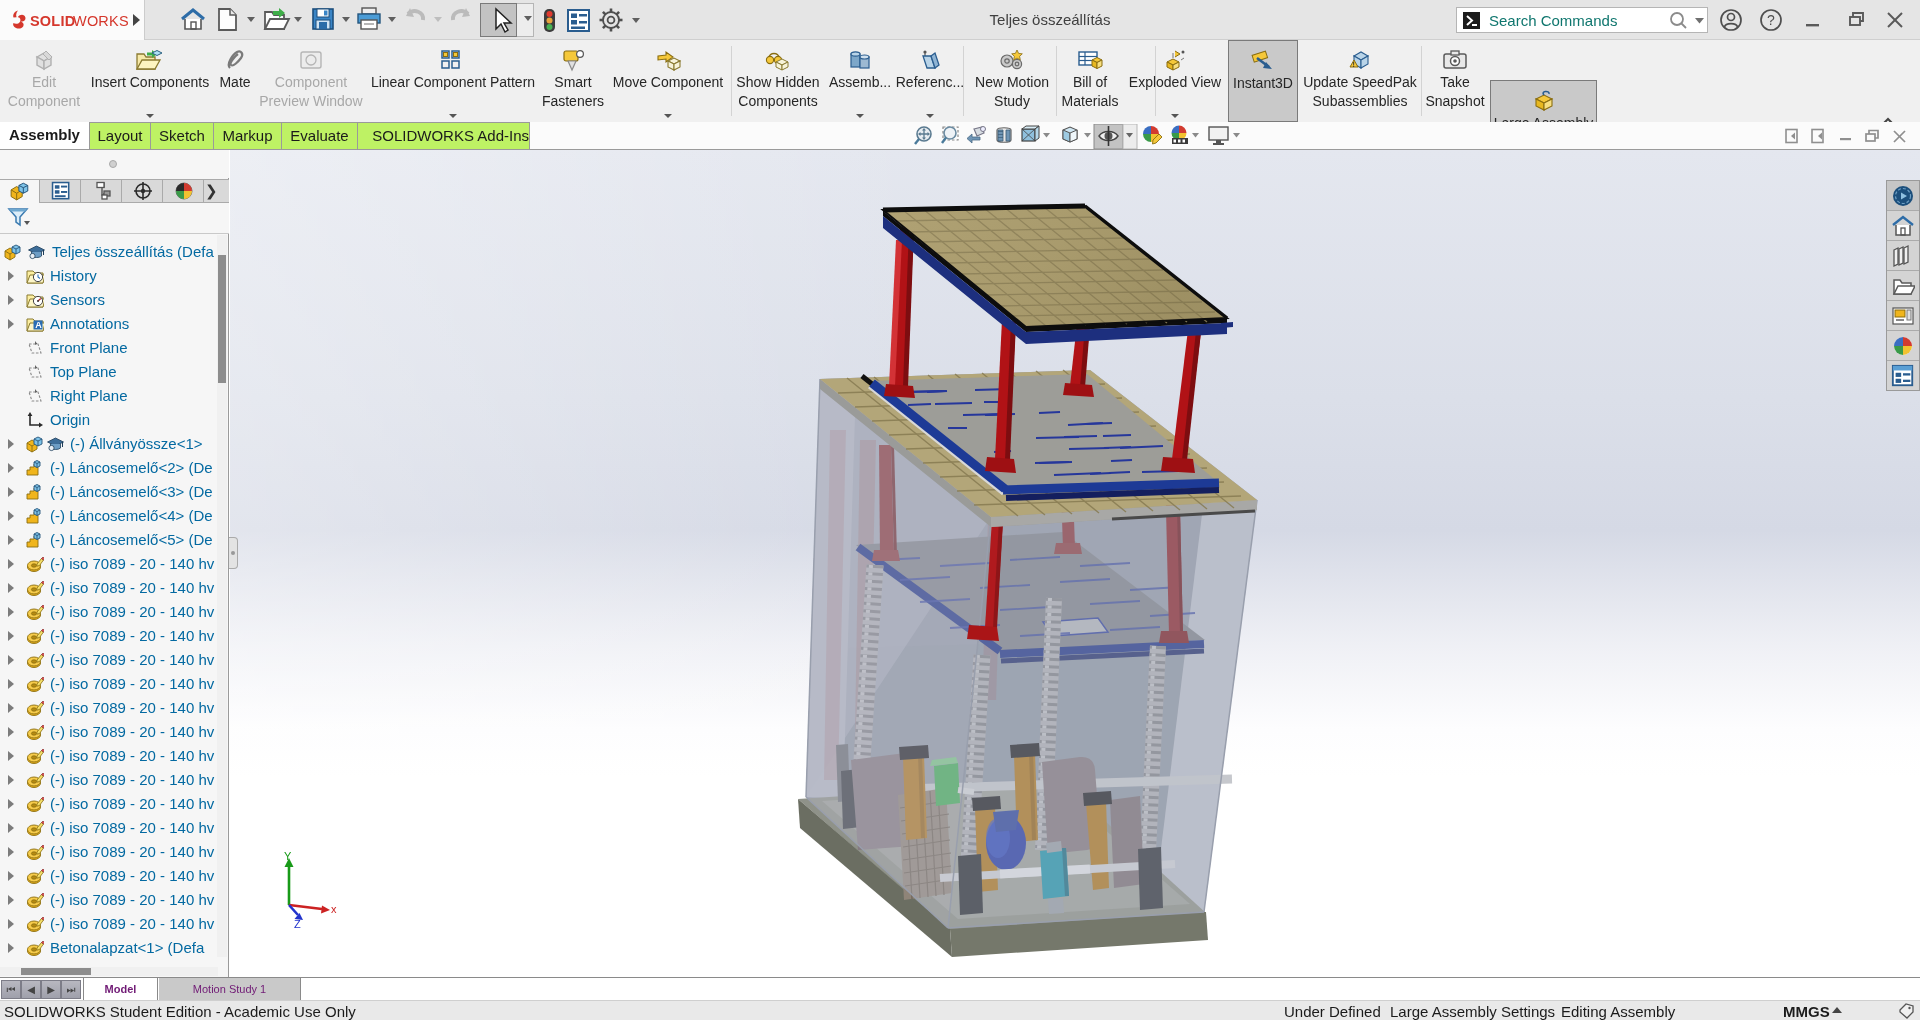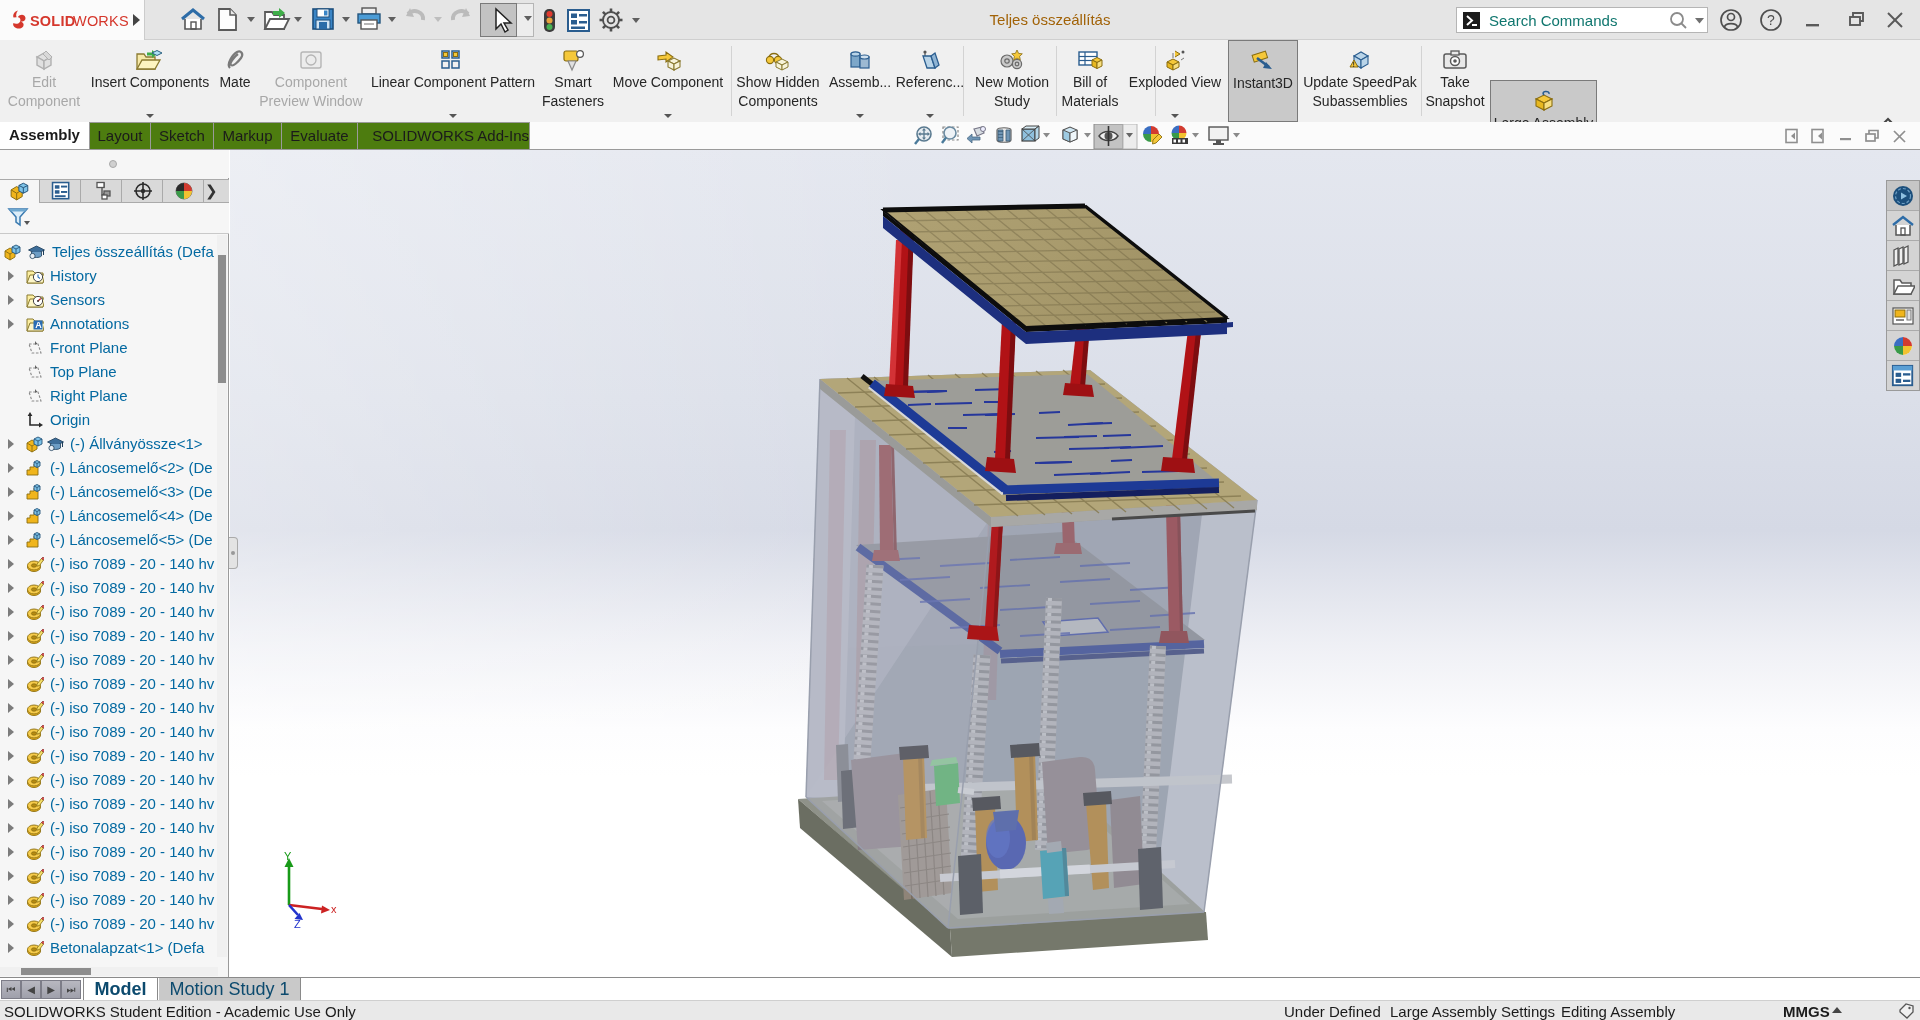--- a/index.html
+++ b/index.html
@@ -6,41 +6,41 @@
   html,body { width:1920px; height:1020px; overflow:hidden;
     font-family:"Liberation Sans", sans-serif; background:#fff; }
   .abs { position:absolute; }
   
   #titlebar { position:absolute; left:0; top:0; width:1920px; height:40px;
     background:#e5e5e5; border-bottom:1px solid #cfcfcf; }
   #logoarea { position:absolute; left:0; top:0; width:145px; height:40px;
     background:#fbfbfb; border-right:1px solid #cccccc; }
   #swlogo { position:absolute; left:10px; top:8px; }
   #titletext { position:absolute; left:900px; top:11px; width:300px; text-align:center;
-    font-size:15px; color:#a16207; }
+    font-size:15px; color:#404040; }
   #searchbox { position:absolute; left:1456px; top:7px; width:252px; height:26px;
     background:#ffffff; border:1px solid #b5b5b5; }
   
   #ribbon { position:absolute; left:0; top:40px; width:1920px; height:82px;
     background:#f0f0f0; }
   .rbtn { position:absolute; top:0; height:82px; text-align:center; color:#262626;
     font-size:14px; }
   .rbtn .ic { position:absolute; top:8px; left:50%; transform:translateX(-50%); }
   .rbtn .t1 { position:absolute; top:33px; width:100%; line-height:19px; }
   .rbtn.gray { color:#a8a8a8; }
   .rbtn .dd { position:absolute; bottom:4px; left:50%; transform:translateX(-50%);
     width:0; height:0; border-left:4px solid transparent; border-right:4px solid transparent;
     border-top:4px solid #555; }
   .rbtn.pressed { background:#c9c9c9; border:1px solid #7a7a7a; }
   .rsep { position:absolute; top:6px; height:70px; width:1px; background:#d3d3d3; }
   
   #tabrow { position:absolute; left:0; top:122px; width:1920px; height:28px;
     background:#fbfbfb; border-bottom:1px solid #9a9a9a; }
   .ctab { position:absolute; top:0px; height:27px; line-height:26px; text-align:center;
-    font-size:15px; color:#1b1b1b; background:#4d7c0f; border:1px solid #9a9a9a; border-bottom:none; }
+    font-size:15px; color:#1b1b1b; background:#bef264; border:1px solid #9a9a9a; border-bottom:none; }
   .ctab.active { background:#ffffff; font-weight:bold; border:none; }
   
   #leftpanel { position:absolute; left:0; top:150px; width:229px; height:827px;
     background:#f6f6f6; border-right:1px solid #9a9a9a; }
   #ptabs { position:absolute; left:0; top:29px; width:229px; height:24px;
     background:#d9d9d9; border-top:1px solid #aaa; border-bottom:1px solid #aaa; }
   .ptab { position:absolute; top:0; width:40px; height:23px; border-right:1px solid #aaa; }
   .ptab.sel { background:#f6f6f6; }
   #filterrow { position:absolute; left:0; top:53px; width:229px; height:31px;
     border-bottom:1px solid #c9c9c9; background:#f6f6f6; }
@@ -61,22 +61,22 @@
   
   #taskpane { position:absolute; left:1886px; top:180px; width:34px; height:211px;
     background:#d4d4d4; border:1px solid #9a9a9a; }
   .tpcell { width:32px; height:30px; border-bottom:1px solid #ababab; position:relative; }
   
   #bottombar { position:absolute; left:0; top:977px; width:1920px; height:23px;
     background:#ffffff; border-top:1px solid #8a8a8a; }
   .navbtn { position:absolute; top:2px; width:20px; height:19px;
     background:linear-gradient(#b8b8c0,#9fa0ab); border:1px solid #7d7d88;
     color:#444; font-size:10px; text-align:center; line-height:18px; }
-  .btab { position:absolute; top:0px; height:23px; line-height:22px; font-size:18px;
-    text-align:center; color:#0c4a6e; }
+  .btab { position:absolute; top:0px; height:23px; line-height:22px; font-size:11px;
+    text-align:center; color:#701a75; }
   
   #statusbar { position:absolute; left:0; top:1000px; width:1920px; height:20px;
     background:#e9e9e9; border-top:1px solid #cfcfcf; font-size:15px; color:#1b1b1b; }
 </style>
 </head>
 <body>
 <div id="titlebar">
   <div id="logoarea">
     <svg id="swlogo" width="125" height="24" viewBox="0 0 125 24">
       <path d="M3.5 9.5 C2.5 6.5 4.5 3.5 8 2.5 C6 5 5.8 7.5 6.6 9.2 Z" fill="#d5372c"></path>

